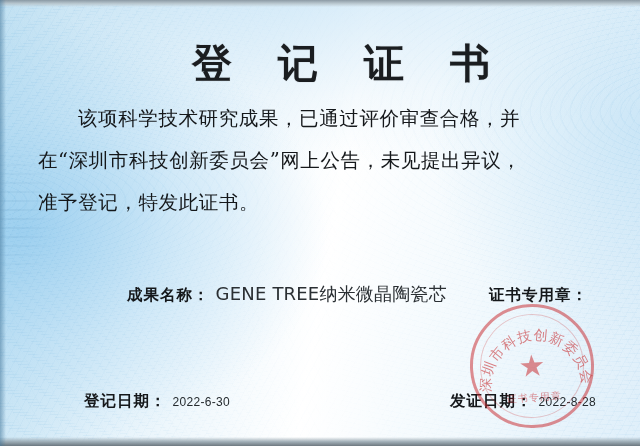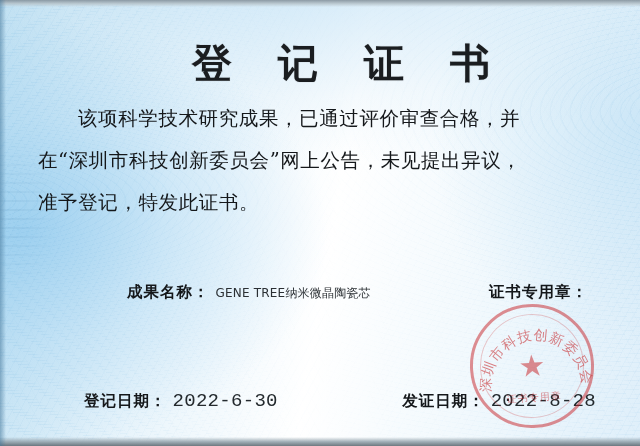--- a/index.html
+++ b/index.html
@@ -132,21 +132,21 @@
   .label {
     font-family: "DejaVu Serif", "Liberation Serif", serif;
     font-size: 15.5px;
     font-weight: 700;
     color: #14171a;
     letter-spacing: 1px;
     white-space: nowrap;
   }
   .value {
     font-family: "DejaVu Sans", "Liberation Sans", sans-serif;
-    font-size: 12px;
+    font-size: 18px;
     color: #2a2f33;
     letter-spacing: 0.2px;
     white-space: nowrap;
   }
   .value-cn {
     font-family: "DejaVu Serif", "Liberation Serif", serif;
     font-size: 12.5px;
     color: #2b3035;
     letter-spacing: 0.2px;
     white-space: nowrap;
@@ -156,22 +156,22 @@
 
   .spacer-flex { flex: 1 1 auto; }
 
   .row-dates {
     bottom: 34px;
     left: 84px;
     right: 44px;
   }
 
   .date-value {
-    font-family: Liberation Mono, monospace;
-    font-size: 19px;
+    font-family: Liberation Sans, sans-serif;
+    font-size: 12px;
     color: #242a2e;
     letter-spacing: 0.3px;
   }
 
   
   .seal {
     position: absolute;
     right: 46px;
     bottom: 18px;
     width: 124px;

